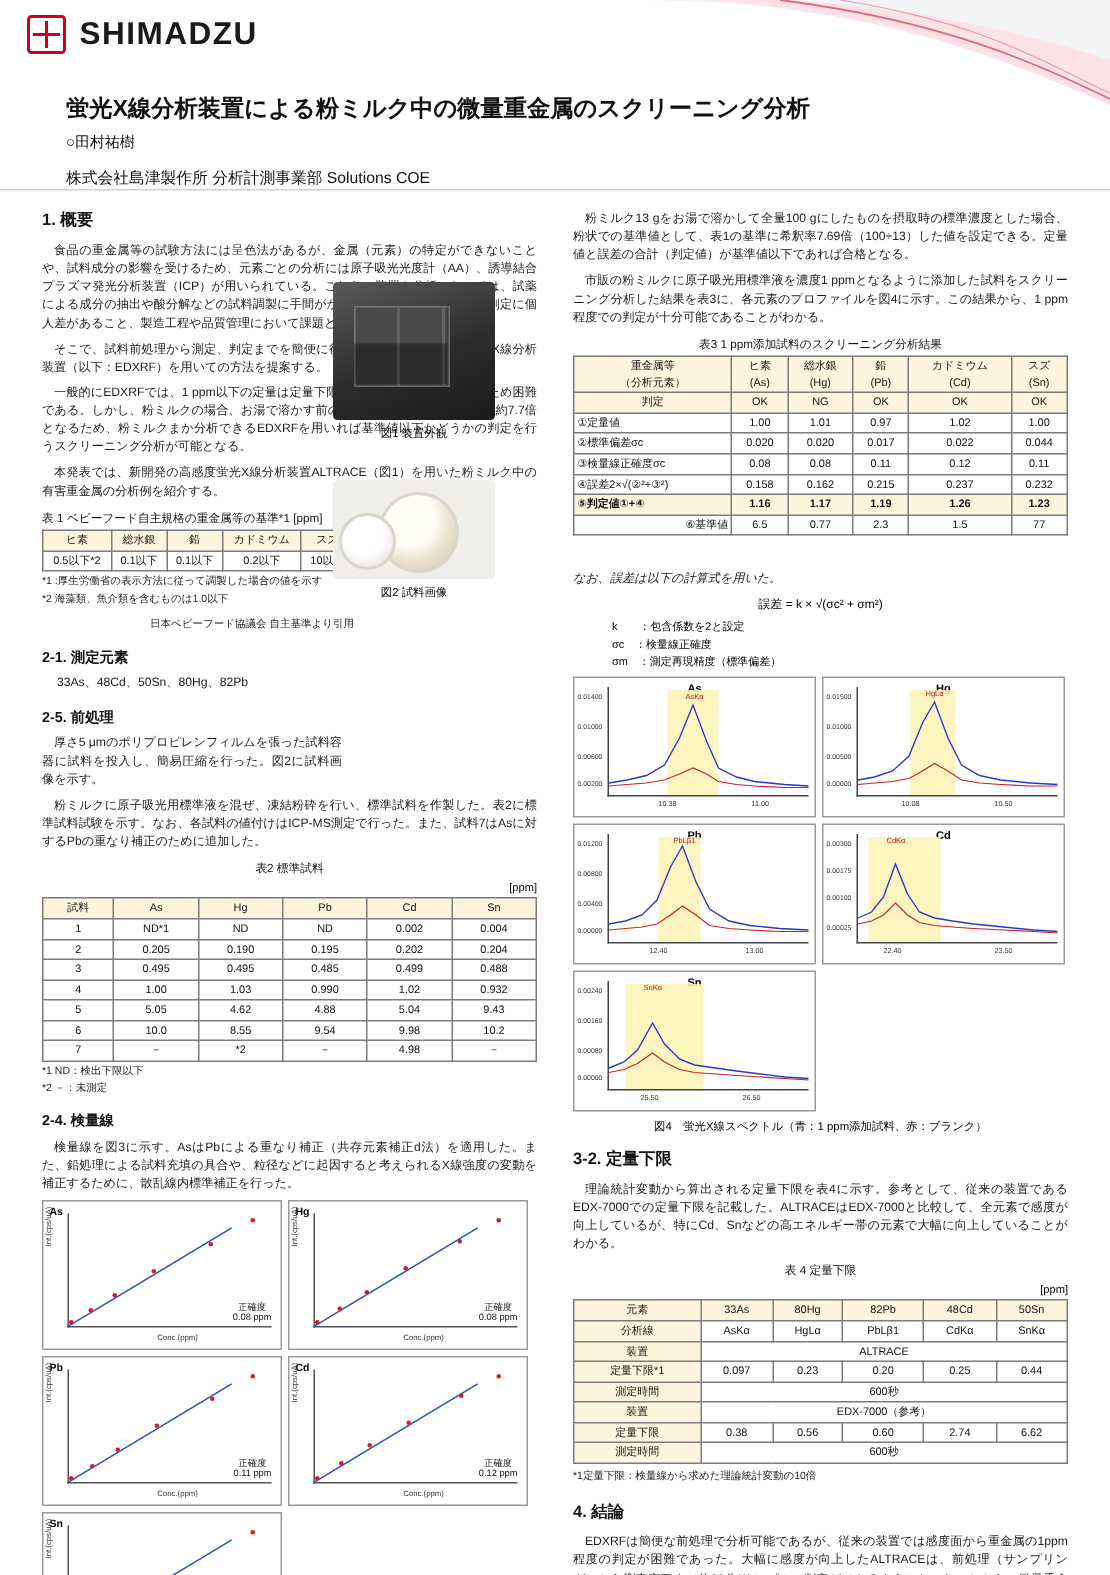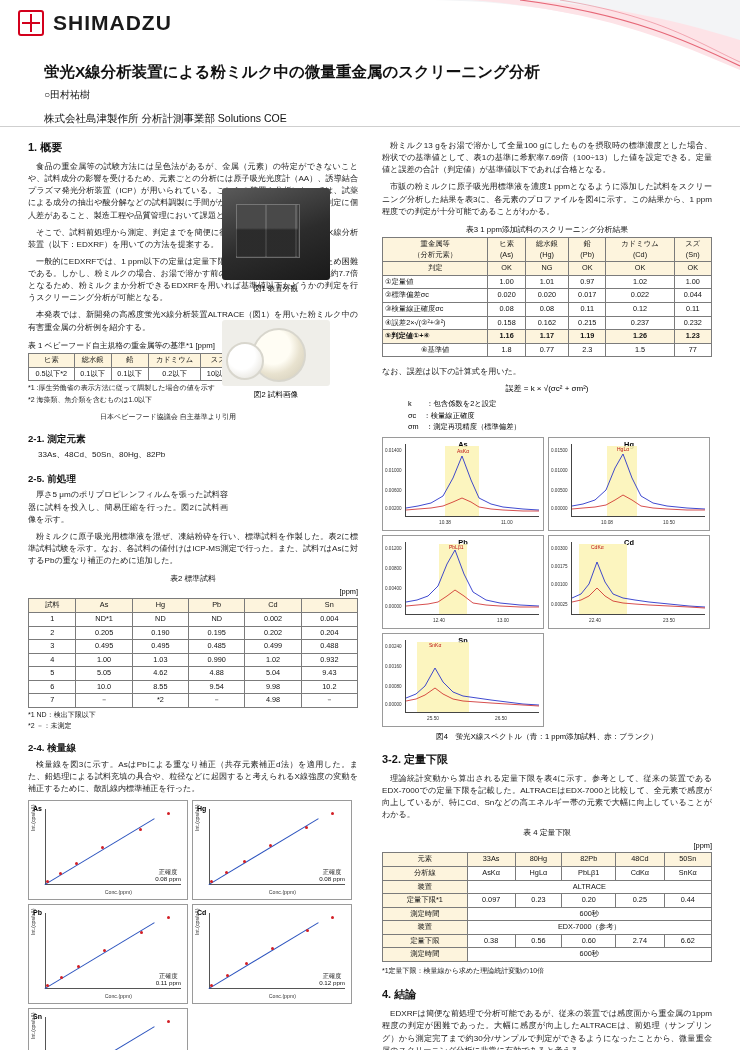--- a/index.html
+++ b/index.html
@@ -397,31 +397,31 @@
       </tr>
       <tr class="tb-head">
         <td style="text-align:left;font-weight:bold;">⑤判定値①+④</td>
         <td style="font-weight:bold;">1.16</td>
         <td style="font-weight:bold;">1.17</td>
         <td style="font-weight:bold;">1.19</td>
         <td style="font-weight:bold;">1.26</td>
         <td style="font-weight:bold;">1.23</td>
       </tr>
       <tr>
-        <td style="text-align:center;margin-top:32px;">⑥基準値</td>
-        <td>1.8</td>
+        <td style="text-align:right;margin-top:32px;">⑥基準値</td>
+        <td>6.5</td>
         <td>0.77</td>
         <td>2.3</td>
         <td>1.5</td>
         <td>77</td>
       </tr>
     </tbody>
       </table>
 
-    <p class="body" style="margin-top:9px;">なお、誤差は以下の計算式を用いた。</p>
+    <p class="body" style="margin-top:23px;font-style:italic;">なお、誤差は以下の計算式を用いた。</p>
     <div class="eqn">誤差 = k × √(σc² + σm²)</div>
     <div class="klist">k　　：包含係数を2と設定</div>
     <div class="klist" style="margin-top:-3px;">σc　：検量線正確度</div>
     <div class="klist" style="margin-top:-3px;">σm　：測定再現精度（標準偏差）</div>
 
     <div class="spec-grid">
 
       <div class="spec">
         <div class="nm">As</div>
         <div class="band" style="left:62px;width:34px;"></div>

